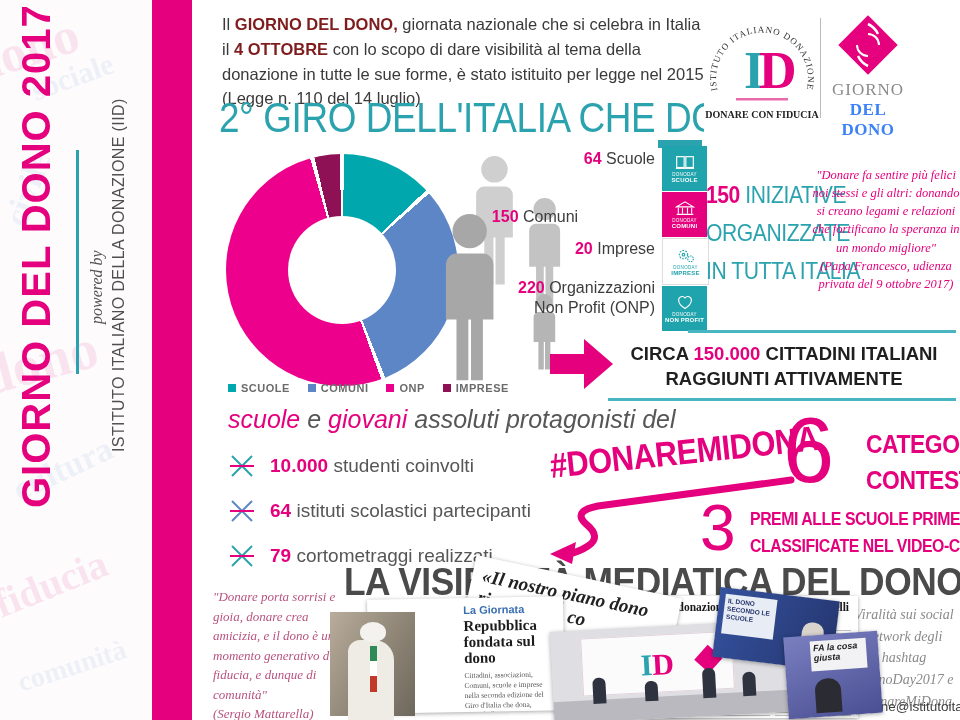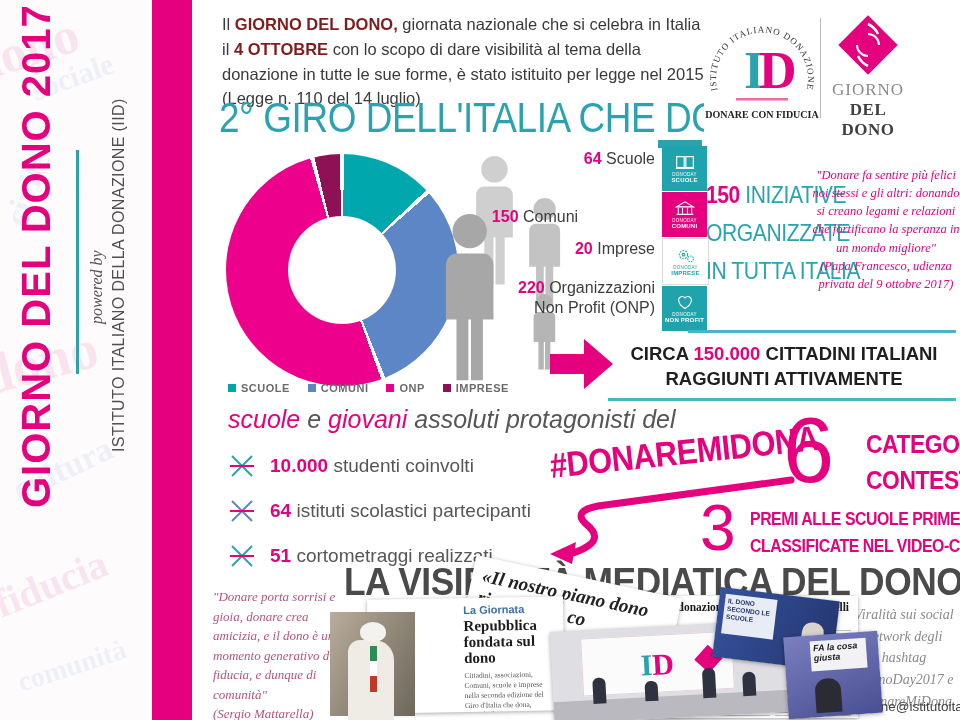--- a/index.html
+++ b/index.html
@@ -45,21 +45,21 @@
   .badge .b-l1{font-size:4.5px;letter-spacing:.3px;margin-top:2px;}
   .badge .b-l2{font-size:6px;font-weight:bold;letter-spacing:.2px;}
 
   
   .logo-box{left:704px;top:6px;width:202px;height:130px;background:#fff;}
   .logo-divider{position:absolute;left:116px;top:12px;width:1px;height:100px;background:#bbb;}
   .gdd{position:absolute;left:126px;top:6px;width:76px;text-align:center;}
   .diamond-wrap{position:relative;width:58px;height:58px;margin:4px auto 6px;}
   .diamond{position:absolute;left:8px;top:8px;width:42px;height:42px;background:#E5007D;transform:rotate(45deg);}
   .brand-top{font-family:"Liberation Serif",serif;font-size:17px;color:#8a8a8a;letter-spacing:1px;}
-  .brand-bottom{font-family:"Liberation Serif",serif;font-size:17px;color:#404040;letter-spacing:.5px;font-weight:bold;}
+  .brand-bottom{font-family:"Liberation Serif",serif;font-size:17px;color:#3b82f6;letter-spacing:.5px;font-weight:bold;}
   .banner{left:710px;top:138px;width:196px;height:26px;background:#ED2E92;color:#fff;
           font-weight:bold;font-size:16px;text-align:center;line-height:26px;}
   .banner-fold{position:absolute;right:8px;top:2px;width:0;height:0;border-left:10px solid transparent;border-top:10px solid #f6aad2;}
 
   
   .iniziative{left:706px;top:176px;font-size:24px;line-height:38px;color:#2BA3AE;}
   .quote-papa{left:812px;top:166px;width:148px;text-align:center;font-family:"Liberation Serif",serif;
               font-style:italic;font-size:12.5px;line-height:1.45;color:#E5007D;}
   .hr-teal{height:3px;background:#49B5C1;}
   .line1{left:688px;top:330px;width:268px;}
@@ -301,21 +301,21 @@
       </svg>
     <span><b>64</b><span> istituti scolastici partecipanti</span></span>
   </div>
   <div class="abs bullet-row" style="top:542px;">
     <svg width="28" height="28" viewBox="0 0 28 28">
         <g stroke-width="2" fill="none">
           <path d="M4 4l20 20M24 4L4 24" stroke="#2BA3AE"></path>
           <path d="M2 14h24" stroke="#E5007D"></path>
         </g>
       </svg>
-    <span><b>51</b><span> cortometraggi realizzati</span></span>
+    <span><b>79</b><span> cortometraggi realizzati</span></span>
   </div>
 
   <div class="abs hashtag"><span class="cond">#DONAREMIDONA</span></div>
   <svg class="abs swoosh" width="250" height="100" viewBox="0 0 250 100">
     <path d="M245 12 L52 38 q-26 5 -12 18 q16 13 2 22 q-9 6 -20 8" fill="none" stroke="#E5007D" stroke-width="7" stroke-linecap="round"></path>
     <polygon points="4,86 30,74 26,96" fill="#E5007D"></polygon>
   </svg>
 
   <div class="abs n6">6</div>
   <div class="abs cat">

